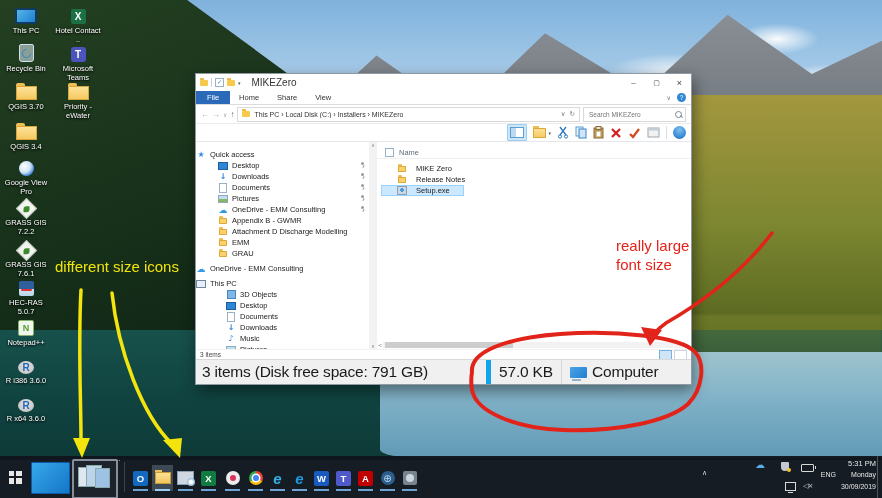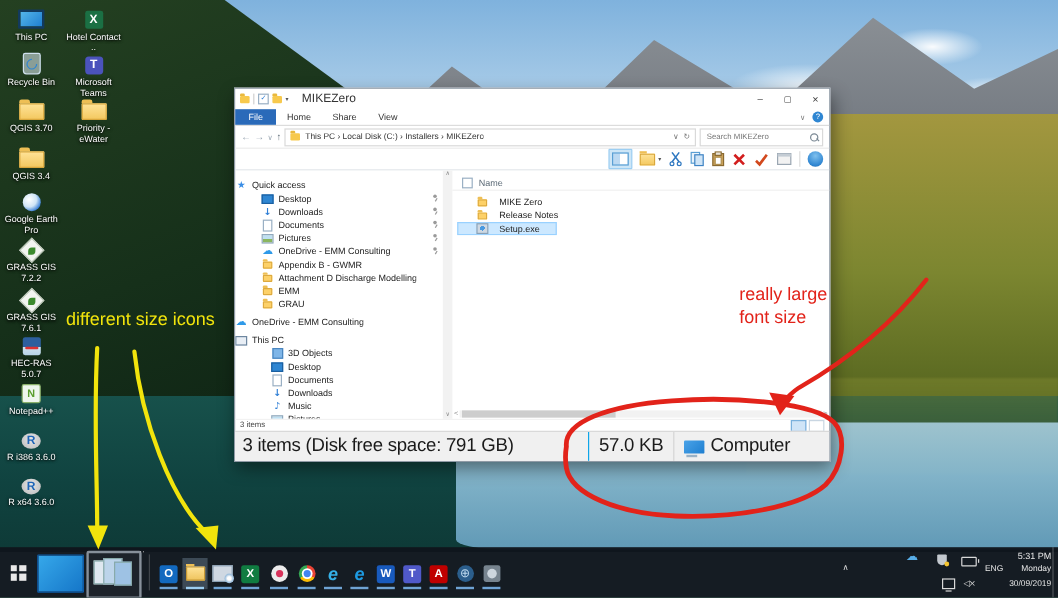--- a/index.html
+++ b/index.html
@@ -140,21 +140,21 @@
   .hs-thumb{position:absolute;left:2px;top:0;width:128px;height:6px;background:#cdcdcd}
 
   .ministatus{height:9px;display:flex;align-items:center;padding:0 4px;flex:none;border-top:1px solid #f2f2f2}
   .mini-txt{font-size:6.5px;color:#444}
   .viewbtns{margin-left:auto;display:flex;gap:2px}
   .vb{width:11px;height:8px;border:1px solid #c9d6e2;background:#fff}
   .vb.active{background:#cfe4f7;border-color:#7ab0dc}
 
   .bigstatus{height:24px;flex:none;background:#f0f0f0;border-top:1px solid #d9d9d9;display:flex;align-items:center;font-size:15.5px;color:#1a1a1a;letter-spacing:-.2px}
   .bs-left{flex:1;padding-left:6px;white-space:nowrap;overflow:hidden}
-  .bs-mid{width:70px;flex:none;border-left:1px solid #0ea5e9;display:flex;align-items:center;justify-content:center;height:100%}
+  .bs-mid{width:70px;flex:none;border-left:5px solid #0ea5e9;display:flex;align-items:center;justify-content:center;height:100%}
   .bs-right{width:121px;flex:none;border-left:1px solid #d5d5d5;display:flex;align-items:center;gap:5px;height:100%;padding-left:8px}
   .bs-pc{width:17px;height:11px;background:linear-gradient(135deg,#4aa3e8,#1f7fd0);border-radius:1px;position:relative;flex:none}
   .bs-pc::after{content:'';position:absolute;left:2px;bottom:-3px;width:9px;height:2px;background:#9ab2c6}
 
   
   .taskbar{position:absolute;left:0;bottom:0;width:882px;height:42px;background:rgba(16,21,28,.96);z-index:6}
   .start{position:absolute;left:0;top:0;width:30px;height:42px;display:flex;align-items:center;justify-content:center}
   .winlogo{width:13px;height:13px;display:grid;grid-template-columns:1fr 1fr;grid-template-rows:1fr 1fr;gap:1.5px}
   .winlogo span{background:#e8e8e8}
   .bigthumb1{position:absolute;left:31px;top:6px;width:37px;height:30px;background:linear-gradient(135deg,#36a8ea,#1576c8);border:1px solid #0d5ba8;border-radius:1px}
@@ -262,21 +262,21 @@
 <div class="dicon" style="left:2px;top:122px">
     <div class="dart">
       <div class="d-folder"></div>
     </div>
     <div class="dlabel">QGIS 3.4</div>
   </div>
 <div class="dicon" style="left:2px;top:158px">
     <div class="dart">
       <div class="d-earth"></div>
     </div>
-    <div class="dlabel">Google Earth Pro</div>
+    <div class="dlabel">Google View Pro</div>
   </div>
 <div class="dicon" style="left:2px;top:198px">
     <div class="dart">
       <div class="d-grass"></div>
     </div>
     <div class="dlabel">GRASS GIS 7.2.2</div>
   </div>
 <div class="dicon" style="left:2px;top:240px">
     <div class="dart">
       <div class="d-grass"></div>

